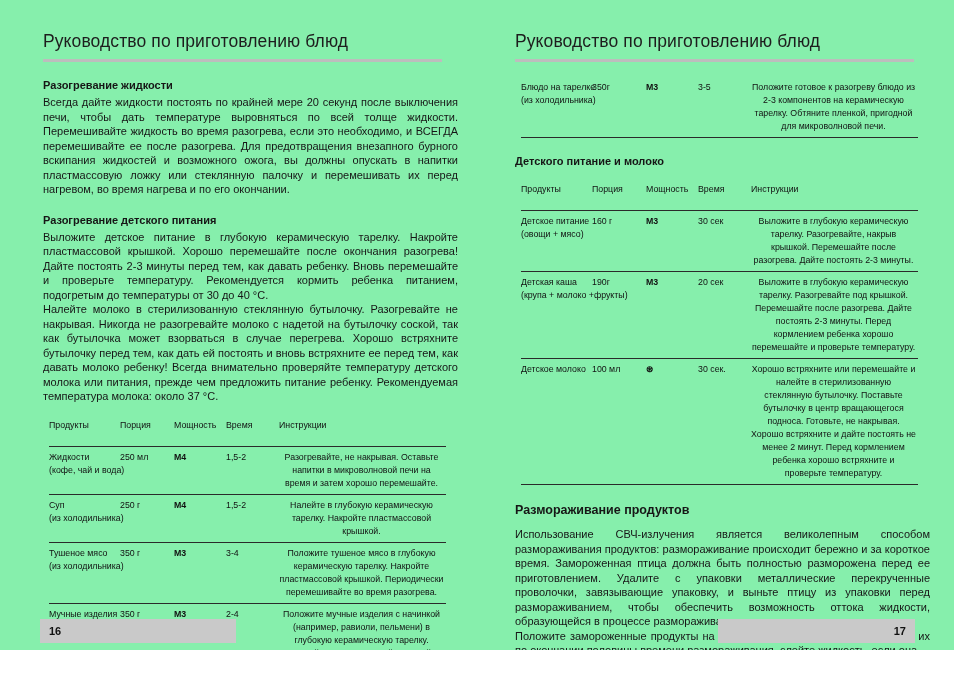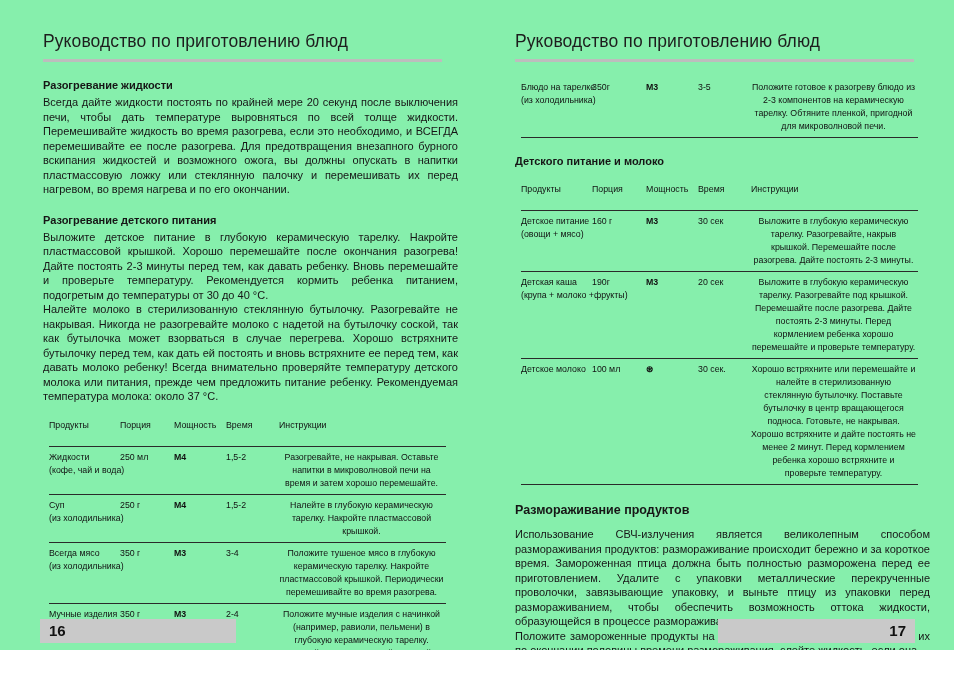--- a/index.html
+++ b/index.html
@@ -27,21 +27,21 @@
   .nw { white-space:nowrap; }
   .pow { font-weight:bold; }
   .instr { padding-right:2px;text-align:center; }
 
   .tbl.toptbl { margin-top:15px; }
   .defrost-h { font-size:12.5px; font-weight:bold; line-height:16px; margin:17px 0 0 0; }
   .defrost-p { margin-top:9px; }
 
   .pagebar {
     position:absolute; top:619px; height:24px; background:#c9c9c9;
-    font-size:15px; font-weight:bold; line-height:24px; box-sizing:border-box; color:#111;
+    font-size:11px; font-weight:bold; line-height:24px; box-sizing:border-box; color:#111;
   }
   .bar-l { left:40px;  width:196px; padding-left:9px; }
   .bar-r { left:718px; width:197px; text-align:right; padding-right:9px; }
 </style>
 </head>
 <body>
 
 <div class="canvas">
 
   <div class="page pl">
@@ -78,21 +78,21 @@
           <div class="nw">Суп</div>
           <div class="nw">(из холодильника)</div>
         </div>
         <div class="cell">250 г</div>
         <div class="cell pow">М4</div>
         <div class="cell">1,5-2</div>
         <div class="cell instr">Налейте в глубокую керамическую тарелку. Накройте пластмассовой крышкой.</div>
       </div>
       <div class="trow">
         <div class="cell">
-          <div class="nw">Всегда мясо</div>
+          <div class="nw">Тушеное мясо</div>
           <div class="nw">(из холодильника)</div>
         </div>
         <div class="cell">350 г</div>
         <div class="cell pow">М3</div>
         <div class="cell">3-4</div>
         <div class="cell instr">Положите тушеное мясо в глубокую керамическую тарелку. Накройте пластмассовой крышкой. Периодически перемешивайте во время разогрева.</div>
       </div>
       <div class="trow nob">
         <div class="cell">
           <div class="nw">Мучные изделия</div>

